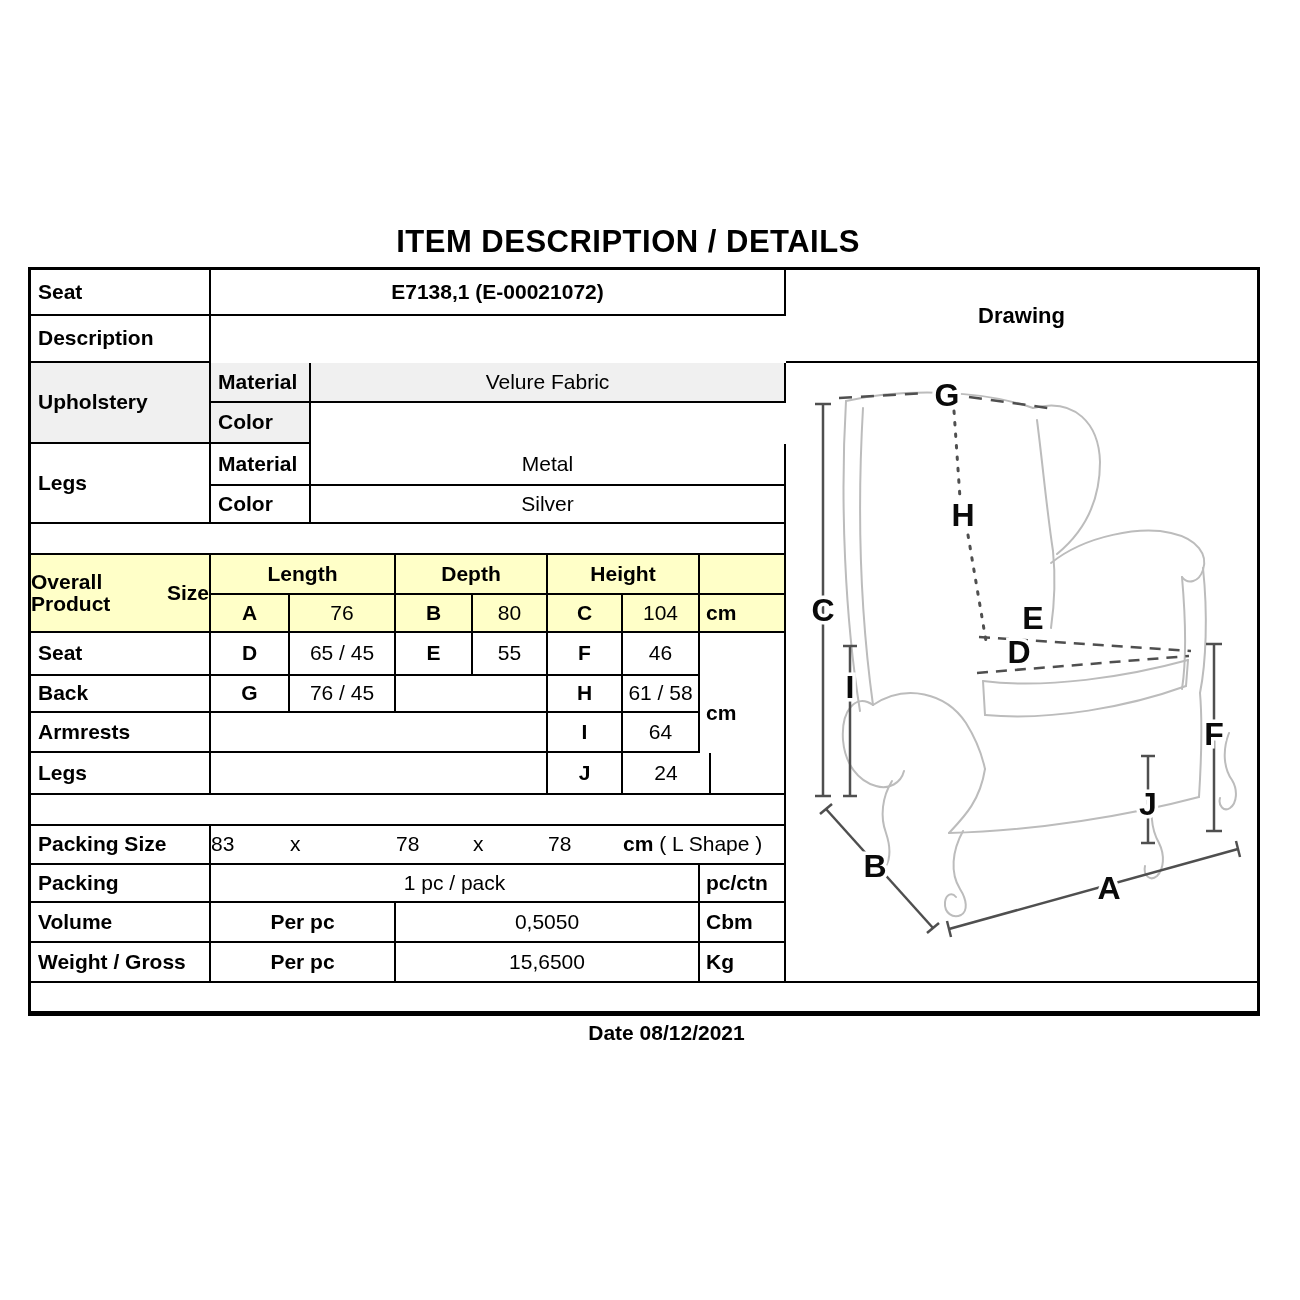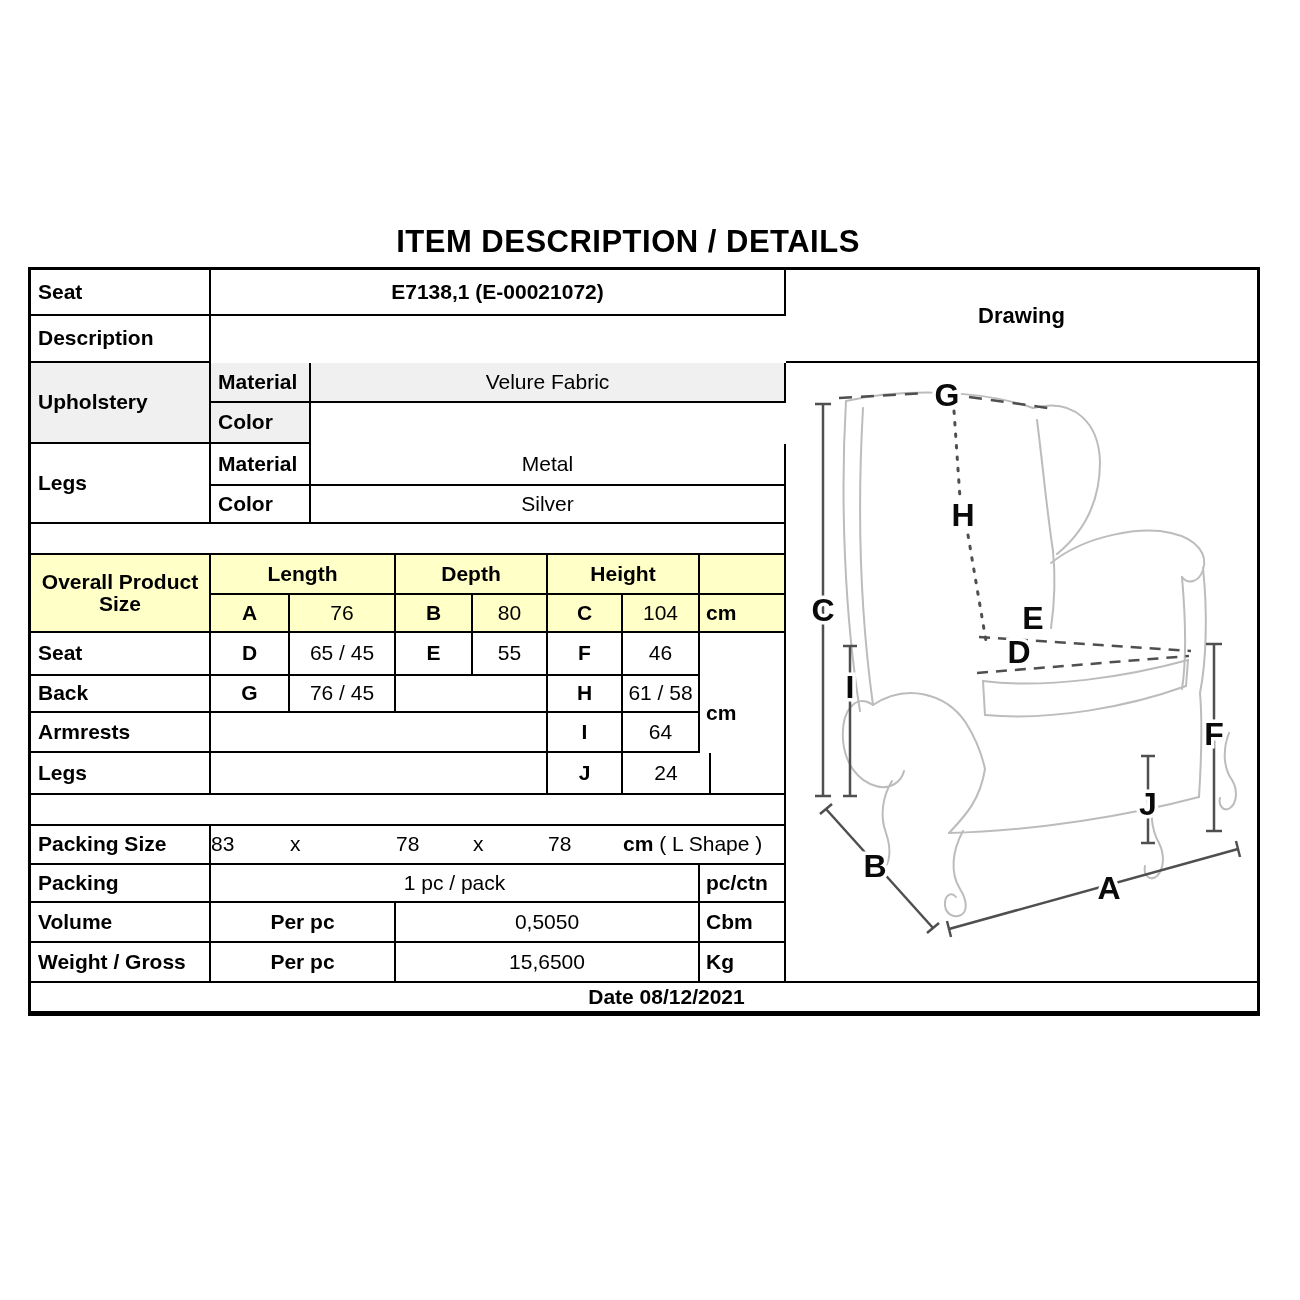--- a/index.html
+++ b/index.html
@@ -22,22 +22,22 @@
     border-right:2px solid #000; border-bottom:2px solid #000;
     font-size:21px; line-height:1.05; background:#fff; overflow:hidden;
   }
   .lbl { font-weight:bold; padding-left:7px; justify-content:flex-start; }
   .ctr { justify-content:center; text-align:center; }
   .bold { font-weight:bold; }
   .unit { font-weight:bold; padding-left:6px; justify-content:flex-start; }
   .gray { background:#f0f0f0; }
   .yellow { background:#ffffc8; }
   .nr { border-right:none; }
-  .nb { border-bottom:none; }
-  .twoLine { flex-direction:column; justify-content:center; text-align:center; font-weight:bold; }
+  .nb { border-bottom:none;margin-top:36px; }
+  .twoLine { flex-direction:row; justify-content:center; text-align:left; font-weight:bold; }
   .psgrid { display:grid; grid-template-columns:79px 106px 77px 75px 75px 158px; align-items:center; }
   .psgrid span { }
   .psgrid .psu { text-align:left; }
   .dimtext {
     font-family:"Liberation Sans","DejaVu Sans",sans-serif;
     font-size:32px; font-weight:bold; fill:#0a0a0a;
     stroke:#ffffff; stroke-width:7px; paint-order:stroke; text-anchor:middle;
   }
 </style>
 </head>

